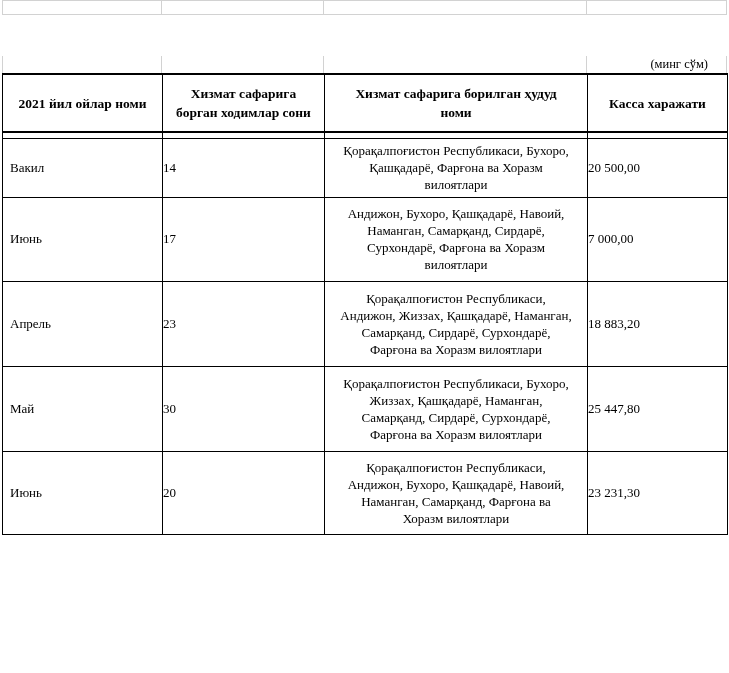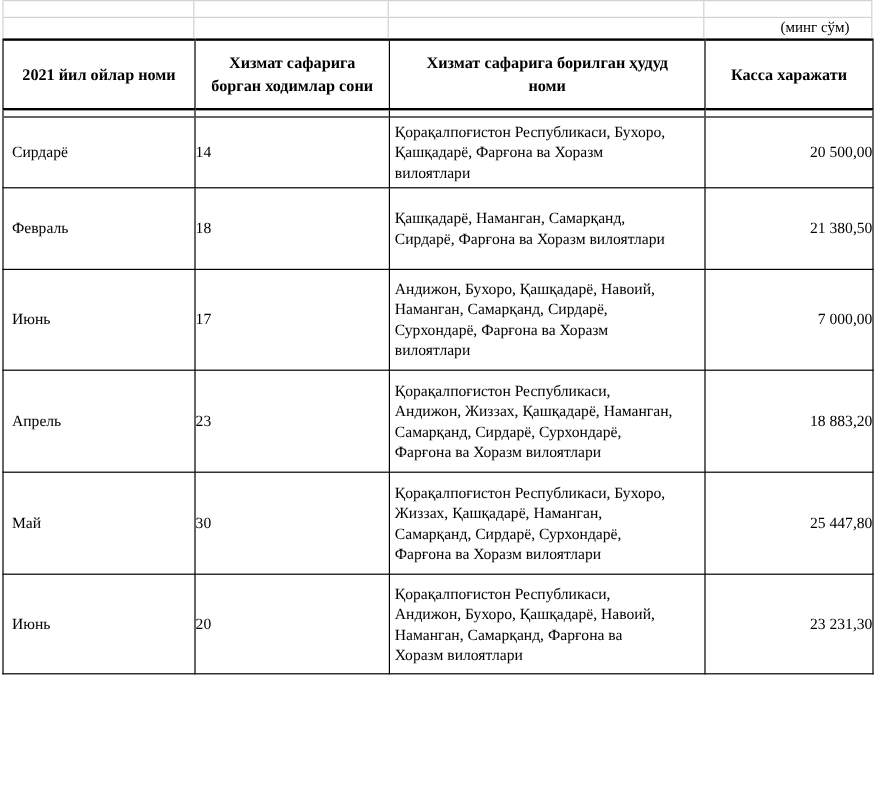--- a/index.html
+++ b/index.html
@@ -24,21 +24,21 @@
   }
 
   
   .pre-grid {
     margin-left: 2px;
     width: 725px;
     border-top: 1px solid #d2d2d2;
   }
   .pre-row { display: flex; }
   .pre-row.a { height: 14px; border-bottom: 1px solid #d2d2d2; }
-  .pre-row.b { height: 17px; }
+  .pre-row.b { height: 17px; margin-top: 41px; }
   .pre-cell { border-right: 1px solid #d2d2d2; }
   .pre-cell:first-child { border-left: 1px solid #d2d2d2; }
   .pre-cell.c1 { width: 160px; }
   .pre-cell.c2 { width: 162px; }
   .pre-cell.c3 { width: 263px; }
   .pre-cell.c4 { width: 140px; }
   .unit-note {
     font-size: 12.5px;
     line-height: 16px;
     text-align: right;
@@ -65,26 +65,26 @@
     font-size: 13.5px;
     line-height: 19px;
     text-align: center;
     white-space: pre-line;
     height: 58px;
   }
   tr.spacer td { height: 6px; border-top: none; border-bottom: none; padding: 0; }
   td.month { text-align: left; padding-left: 7px; font-size: 13.5px; }
   td.count { text-align: left; font-size: 13.5px; }
   td.region {
-    text-align: left;
+    text-align: center;
     white-space: pre-line;
     line-height: 17px;
     padding: 2px 4px;
   }
-  td.amount { text-align: right; font-size: 13.5px; }
+  td.amount { text-align: left; font-size: 13.5px; }
   tr.r1 td { height: 59px; }
   tr.r2 td { height: 68px; }
   tr.r3 td { height: 84px; }
   tr.r4 td { height: 85px; }
   tr.r5 td { height: 85px; }
   tr.r6 td { height: 83px; }
   tr.total td {
     height: 21px;
     font-weight: bold;
     border-bottom: 3px solid #000;
@@ -129,33 +129,26 @@
 номи</th>
       <th>Касса харажати</th>
     </tr>
     <tr class="spacer">
       <td></td>
           <td></td>
           <td></td>
           <td></td>
     </tr>
     <tr class="r1">
-      <td class="month">Сирдарё</td>
+      <td class="month">Вакил</td>
       <td class="count">14</td>
       <td class="region">Қорақалпоғистон Республикаси, Бухоро,
 Қашқадарё, Фарғона ва Хоразм
 вилоятлари</td>
       <td class="amount">20 500,00</td>
-    </tr>
-    <tr class="r2">
-      <td class="month">Февраль</td>
-      <td class="count">18</td>
-      <td class="region">Қашқадарё, Наманган, Самарқанд,
-Сирдарё, Фарғона ва Хоразм вилоятлари</td>
-      <td class="amount">21 380,50</td>
     </tr>
     <tr class="r3">
       <td class="month">Июнь</td>
       <td class="count">17</td>
       <td class="region">Андижон, Бухоро, Қашқадарё, Навоий,
 Наманган, Самарқанд, Сирдарё,
 Сурхондарё, Фарғона ва Хоразм
 вилоятлари</td>
       <td class="amount">7 000,00</td>
     </tr>

